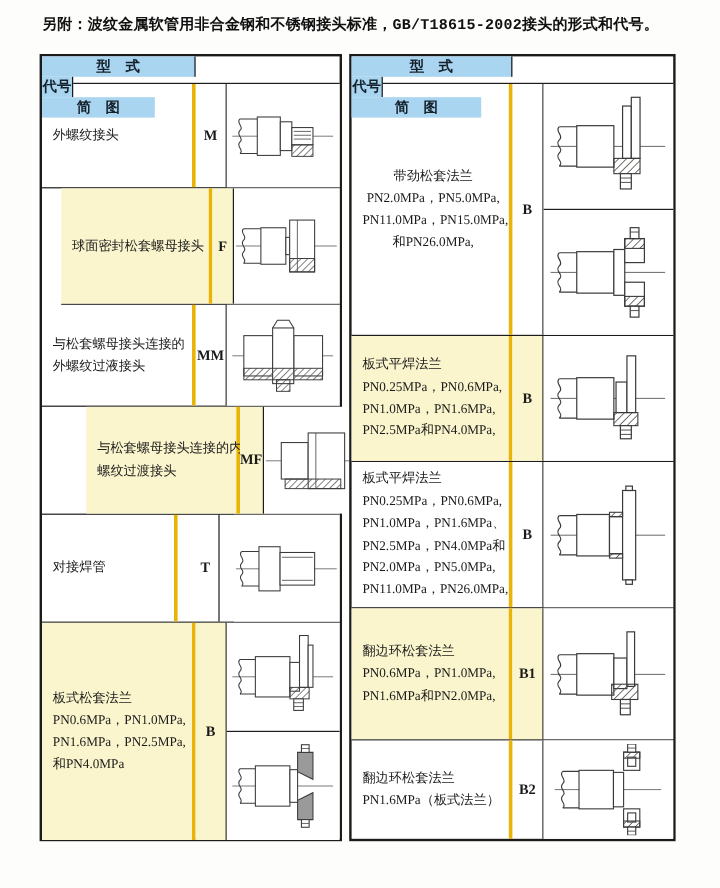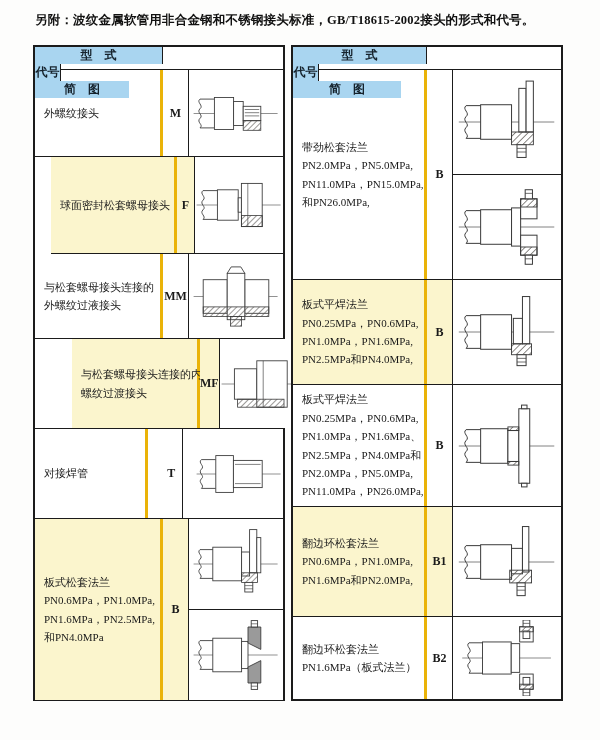--- a/index.html
+++ b/index.html
@@ -4,21 +4,21 @@
 <style>
   html,body{margin:0;padding:0;}
   body{
     width:600px;height:740px;background:#fdfdfc;
     font-family:"Liberation Serif","DejaVu Serif",serif;
     color:#1a1a1a; position:relative; overflow:hidden;
   }
   .page{position:absolute;inset:0;background:#fdfdfc;}
   .page-title{
     position:absolute;left:35px;top:12px;width:545px;
-    font-family:Liberation Serif, serif;
+    font-family:Liberation Mono, monospace;
     font-weight:bold;font-size:12.5px;letter-spacing:0.2px;color:#111;
   }
   .tbl{
     position:absolute;top:45px;border:2px solid #1b1b1b;background:#fff;
     box-sizing:border-box;
   }
   .tbl-left{left:33px;width:252px;height:656px;}
   .tbl-right{left:291px;width:272px;height:656px;}
   .hdr-row,.row{display:flex;box-sizing:border-box;}
   .hdr-row{height:23px;border-bottom:1px solid #1b1b1b;flex-direction:column;}
@@ -213,21 +213,21 @@
         </div>
       </div>
     </div>
   <div class="tbl tbl-right" id="tbl1">
       <div class="hdr-row">
         <div class="hdr-cell" style="width: 134px; border-right: 1px solid rgb(27, 27, 27);">型　式</div>
         <div class="hdr-cell" style="width: 26px; border-right: 1px solid rgb(27, 27, 27);">代号</div>
         <div class="hdr-cell" style="width: 108px;">简　图</div>
       </div>
       <div class="row" style="height: 210px;">
-        <div class="cell c-type" style="width: 134px;">
+        <div class="cell c-type" style="width: 134px; text-align: center;">
           <div class="type-line">带劲松套法兰</div>
           <div class="type-line">PN2.0MPa，PN5.0MPa,</div>
           <div class="type-line">PN11.0MPa，PN15.0MPa,</div>
           <div class="type-line">和PN26.0MPa,</div>
         </div>
         <div class="cell c-code" style="width: 26px;">B</div>
         <div class="cell c-diag" style="width: 108px;">
           <div class="diag-sub">
             <svg width="100" height="84" viewBox="0 0 110 90" preserveAspectRatio="xMidYMid meet">
               <line x1="2" y1="45" x2="107" y2="45" stroke="#3a3a3a" stroke-width="0.7"></line>

